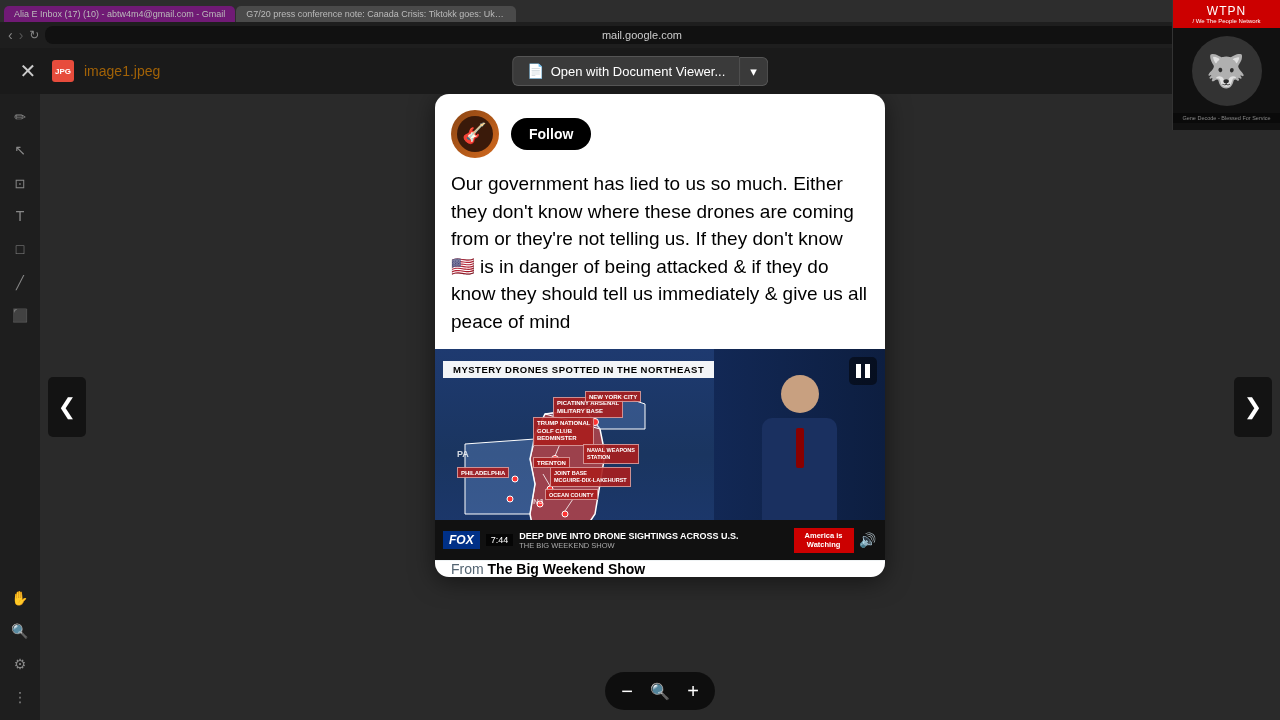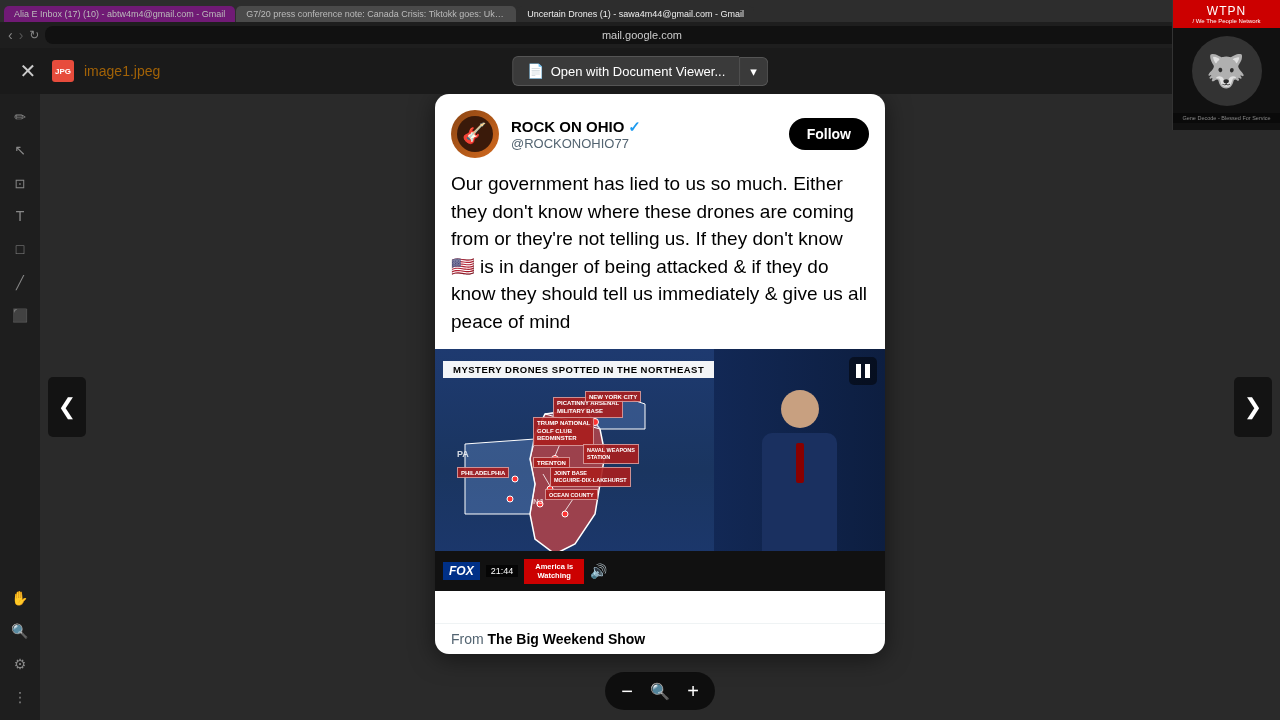--- a/index.html
+++ b/index.html
@@ -61,21 +61,20 @@
       <div style="width:280px;height:12px;background:#bbb;margin-bottom:6px;border-radius:2px;"></div>
       <div style="width:340px;height:12px;background:#bbb;margin-bottom:6px;border-radius:2px;"></div>
       <div style="width:200px;height:12px;background:#bbb;margin-bottom:6px;border-radius:2px;"></div>
     </div>
   </div>
 </div>
 
 <div style="position:absolute;left:0;top:0;width:1280px;height:22px;background:#2d2d2d;display:flex;align-items:flex-end;padding:0 4px;gap:1px;z-index:50;">
   <div style="background:#701a75;padding:3px 10px;border-radius:5px 5px 0 0;font-size:9px;color:#bbb;max-width:250px;overflow:hidden;white-space:nowrap;text-overflow:ellipsis;">Alia E Inbox (17) (10) - abtw4m4@gmail.com - Gmail</div>
   <div style="background:#4a4a4a;padding:3px 10px;border-radius:5px 5px 0 0;font-size:9px;color:#bbb;max-width:280px;overflow:hidden;white-space:nowrap;text-overflow:ellipsis;">G7/20 press conference note: Canada Crisis: Tiktokk goes: Ukraine SNL appearances Russian General - YouTube</div>
-  <div style="background:#2d2d2d;padding:3px 10px;border-radius:5px 5px 0 0;font-size:9px;color:#eee;max-width:250px;overflow:hidden;white-space:nowrap;text-overflow:ellipsis;">Uncertain Drones (1) - sawa4m44@gmail.com - Gmail</div>
 </div>
 
 <div style="position:absolute;left:0;top:22px;width:1280px;height:26px;background:#1e1e1e;display:flex;align-items:center;padding:0 8px;gap:6px;z-index:50;">
   <span style="color:#888;font-size:14px;cursor:pointer;">‹</span>
   <span style="color:#555;font-size:14px;cursor:pointer;">›</span>
   <span style="color:#888;font-size:12px;cursor:pointer;">↻</span>
   <div style="flex:1;height:18px;background:#111;border-radius:8px;display:flex;align-items:center;justify-content:center;color:#ccc;font-size:11px;">
     <span>mail.google.com</span>
   </div>
   <span style="color:#888;font-size:12px;">☆</span>
@@ -130,33 +129,26 @@
 
         <div style="display:flex;align-items:center;padding:16px 16px 8px 16px;gap:12px;">
 
           <div style="width:48px;height:48px;border-radius:50%;overflow:hidden;flex-shrink:0;background:linear-gradient(135deg,#8B4513,#D2691E);display:flex;align-items:center;justify-content:center;">
 
             <svg width="36" height="36" viewBox="0 0 36 36">
               <circle cx="18" cy="18" r="18" fill="#3a1a0a"></circle>
               <text x="18" y="24" text-anchor="middle" font-size="20" fill="#c8a060">🎸</text>
             </svg>
           </div>
-          <div style="flex:1;">
-            <div style="font-weight:800;font-size:15px;color:#000;display:flex;align-items:center;gap:4px;">
-              <span>ROCK ON OHIO</span>
-              <span style="color:#1d9bf0;font-size:15px;">✓</span>
-            </div>
-            <div style="color:#536471;font-size:13px;">@ROCKONOHIO77</div>
-          </div>
           <button style="background:#000;color:#fff;border:none;padding:8px 18px;border-radius:20px;font-weight:700;font-size:14px;cursor:pointer;">Follow</button>
         </div>
 
         <div style="padding:4px 16px 14px 16px;font-size:19px;line-height:1.45;color:#000;">Our government has lied to us so much. Either they don't know where these drones are coming from or they're not telling us. If they don't know 🇺🇸 is in danger of being attacked &amp; if they do know they should tell us immediately &amp; give us all peace of mind</div>
 
-        <div style="width:100%;height:242px;background:#404040;position:relative;overflow:hidden;cursor:pointer;padding-left:8px;">
+        <div style="width:100%;height:211px;background:#404040;position:relative;overflow:hidden;cursor:pointer;padding-left:8px;">
 
           <div style="position:absolute;left:0;top:0;width:62%;height:100%;background:linear-gradient(180deg,#1e3a70,#1a3560,#1c3870);overflow:hidden;">
 
             <div style="position:absolute;top:12px;left:8px;background:rgba(255,255,255,0.95);padding:3px 10px;font-size:9.5px;font-weight:900;color:#000;letter-spacing:0.5px;white-space:nowrap;">MYSTERY DRONES SPOTTED IN THE NORTHEAST</div>
 
             <svg style="position:absolute;left:20px;top:35px;" width="200" height="200" viewBox="0 0 200 200">
 
               <polygon points="90,30 130,25 145,45 150,70 145,100 140,130 120,160 100,170 80,155 75,130 80,100 75,75 80,50" fill="rgba(200,70,70,0.75)" stroke="#fff" stroke-width="1.5"></polygon>
 
               <polygon points="10,60 80,55 75,75 80,100 75,130 10,130" fill="rgba(100,140,200,0.4)" stroke="#fff" stroke-width="1"></polygon>
@@ -207,32 +199,36 @@
               <rect x="9" y="0" width="5" height="14"></rect>
             </svg>
           </div>
 
           <div style="position:absolute;bottom:0;left:0;right:0;height:40px;background:#111;display:flex;align-items:center;gap:6px;padding:0 8px;">
 
             <div style="background:#003087;padding:2px 6px;display:flex;align-items:center;flex-shrink:0;justify-content:center;">
               <span style="color:#fff;font-size:12px;font-weight:900;font-style:italic;">FOX</span>
             </div>
 
-            <div style="background:rgba(0,0,0,0.7);color:#fff;font-size:9px;padding:1px 5px;flex-shrink:0;">21:44</div>
-
+            <div style="background:rgba(0,0,0,0.7);color:#fff;font-size:9px;padding:1px 5px;flex-shrink:0;">7:44</div>
+
+            <div style="flex:1;overflow:hidden;">
+              <div style="color:#fff;font-size:9px;font-weight:700;white-space:nowrap;overflow:hidden;text-overflow:ellipsis;">DEEP DIVE INTO DRONE SIGHTINGS ACROSS U.S.</div>
+              <div style="color:#aaa;font-size:7.5px;white-space:nowrap;">THE BIG WEEKEND SHOW</div>
+            </div>
 
             <div style="background:#cc0000;color:#fff;font-size:7.5px;font-weight:700;padding:3px 5px;text-align:center;line-height:1.3;flex-shrink:0;max-width:60px;">
               <span>America is Watching</span>
             </div>
 
             <div style="color:#fff;font-size:14px;cursor:pointer;flex-shrink:0;">🔊</div>
           </div>
         </div>
 
-        <div style="padding:7px 16px;font-size:14px;color:#536471;border-top:1px solid #eff3f4;margin-top:32px;">
+        <div style="padding:0 16px;font-size:14px;color:#536471;border-top:1px solid #eff3f4;">
           <span>From</span>&nbsp;<span style="color:#000;font-weight:700;">The Big Weekend Show</span>
         </div>
 
       </div>
 
       <div style="position:absolute;bottom:10px;left:50%;transform:translateX(-50%);display:flex;align-items:center;background:rgba(0,0,0,0.65);border-radius:20px;padding:3px 6px;gap:2px;">
         <button style="background:none;border:none;color:#fff;font-size:20px;width:32px;height:32px;cursor:pointer;display:flex;align-items:center;justify-content:center;line-height:1;">−</button>
         <div style="width:30px;height:30px;display:flex;align-items:center;justify-content:center;color:#fff;font-size:16px;">🔍</div>
         <button style="background:none;border:none;color:#fff;font-size:20px;width:32px;height:32px;cursor:pointer;display:flex;align-items:center;justify-content:center;line-height:1;">+</button>
       </div>

